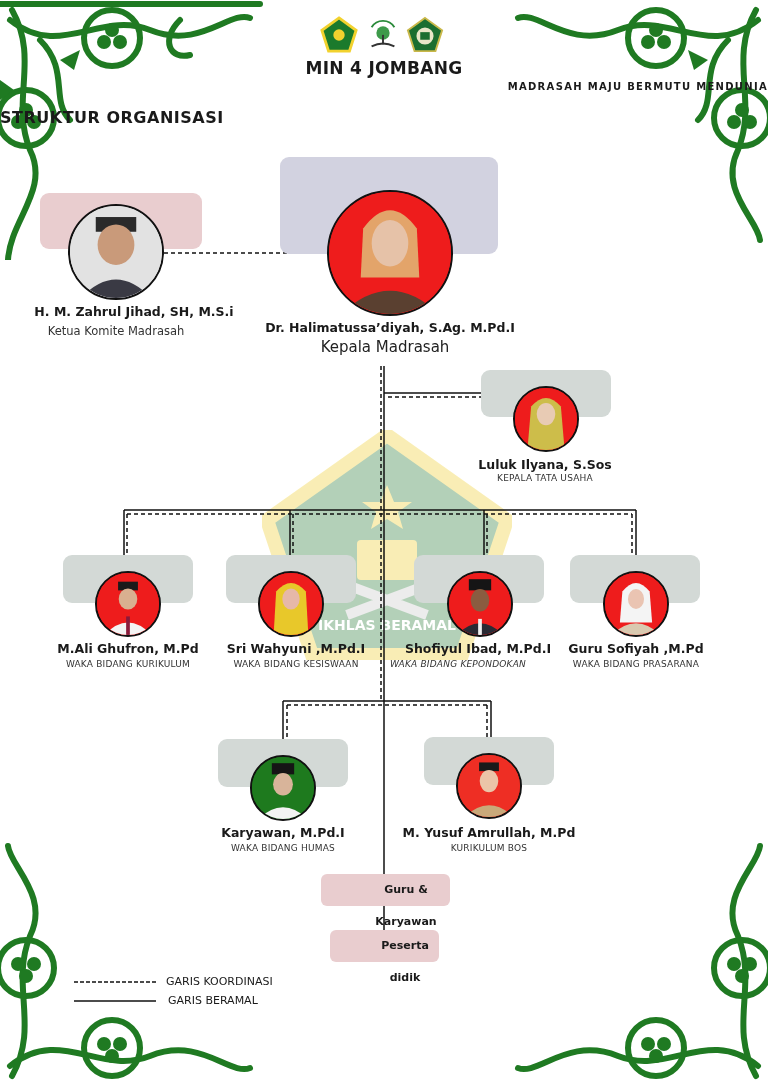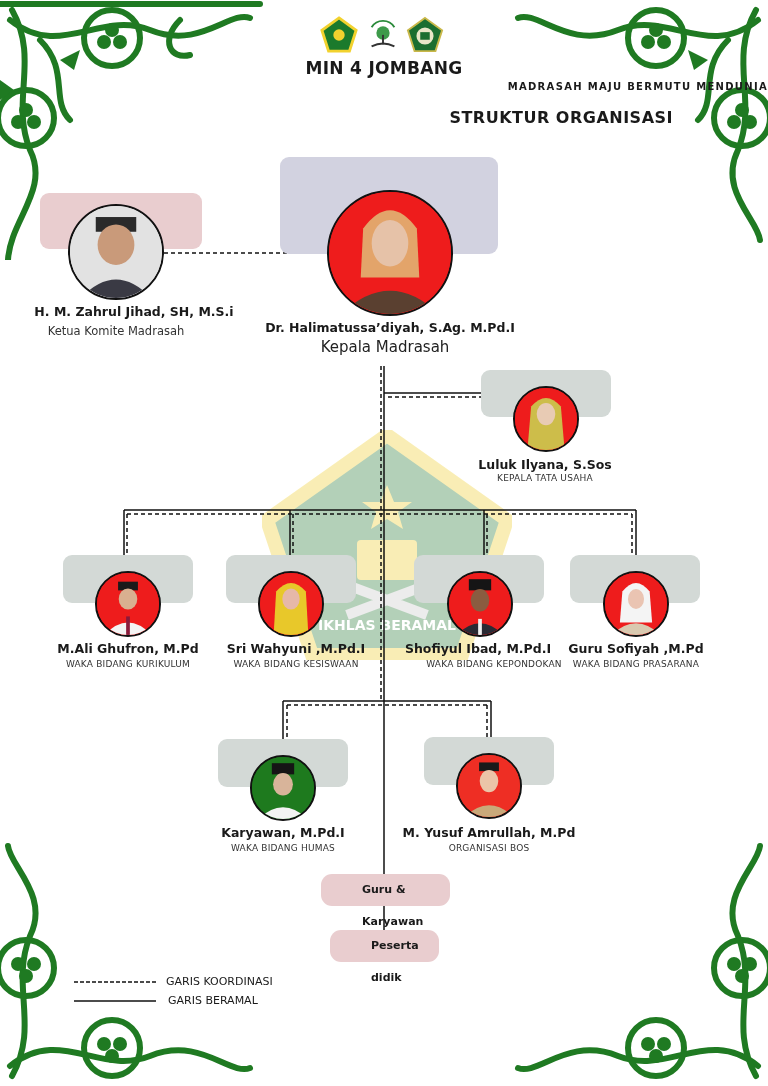--- a/index.html
+++ b/index.html
@@ -4,27 +4,27 @@
 <style>
   * { box-sizing: border-box; margin: 0; padding: 0; }
   html, body { width: 768px; height: 1086px; background: #ffffff; overflow: hidden; }
   body { position: relative; font-family: "DejaVu Sans", sans-serif; color: #1a1a1a; }
   .abs { position: absolute; }
   .corner { position: absolute; width: 270px; height: 260px; }
   .corner svg { width: 100%; height: 100%; }
   .logo { position: absolute; width: 38px; height: 38px; }
   .title-main { position: absolute; left: 0; width: 768px; top: 58px; text-align: center; font-weight: bold; font-size: 17px; letter-spacing: 0.3px; }
   .title-sub { position: absolute; left: 0; width: 768px; top: 81px; text-align: right; font-weight: bold; font-size: 10px; letter-spacing: 1.3px; }
-  .title-org { position: absolute; left: 0; width: 673px; top: 108px; text-align: right; font-weight: bold; font-size: 16px; letter-spacing: 0.5px; }
+  .title-org { position: absolute; left: 0; width: 673px; top: 108px; text-align: left; font-weight: bold; font-size: 16px; letter-spacing: 0.5px; }
   .box { position: absolute; border-radius: 9px; }
   .avatar { position: absolute; border-radius: 50%; border: 2px solid #111; overflow: hidden; }
   .avatar svg { width: 100%; height: 100%; display: block; }
   .name { position: absolute; text-align: center; font-weight: bold; font-size: 12.5px; white-space: nowrap; }
   .role { position: absolute; text-align: center; font-size: 9px; white-space: nowrap; color: #333; letter-spacing: 0.2px; }
-  .pill { position: absolute; background: #e9cdcf; border-radius: 11px; text-align: left; font-weight: bold; font-size: 11px; line-height: 32px; height: 32px; padding-left: 41px; }
+  .pill { position: absolute; background: #e9cdcf; border-radius: 6px; text-align: center; font-weight: bold; font-size: 11px; line-height: 32px; height: 32px; padding-left: 41px; }
   .legend-text { position: absolute; font-weight: normal; font-size: 11px; }
   .watermark { position: absolute; left: 262px; top: 430px; width: 250px; height: 230px; opacity: 0.55; }
 </style>
 </head>
 <body>
 
 <div class="corner" style="left:0;top:0;">
   <svg viewBox="0 0 270 260">
     <g fill="none" stroke="#1f7a22" stroke-width="6" stroke-linecap="round">
       <path d="M0 4 H260"></path>
@@ -237,21 +237,21 @@
 <div class="avatar" style="left:447px;top:571px;width:66px;height:66px;background:#ee1c1c;">
   <svg viewBox="0 0 100 100">
       <rect width="100" height="100" fill="#ee1c1c"></rect>
       <rect x="32" y="10" width="36" height="18" fill="#151515"></rect>
       <ellipse cx="50" cy="44" rx="15" ry="18" fill="#8a5c40"></ellipse>
       <path d="M12 100 Q50 62 88 100 Z" fill="#2a2a34"></path>
       <rect x="47" y="74" width="6" height="26" fill="#f0f0f0"></rect>
     </svg>
 </div>
 <div class="name" style="left:388px;width:180px;top:641px;">Shofiyul Ibad, M.Pd.I</div>
-<div class="role" style="left:404px;width:180px;top:659px;">WAKA BIDANG KEPONDOKAN</div>
+<div class="role" style="left:368px;width:180px;top:659px;font-style:italic;">WAKA BIDANG KEPONDOKAN</div>
 
 <div class="box" style="left:570px;top:555px;width:130px;height:48px;background:#d3d9d6;"></div>
 <div class="avatar" style="left:603px;top:571px;width:66px;height:66px;background:#ee1c1c;">
   <svg viewBox="0 0 100 100">
       <rect width="100" height="100" fill="#ee1c1c"></rect>
       <path d="M28 30 Q50 2 72 30 L76 80 L24 80 Z" fill="#f4f4f4"></path>
       <ellipse cx="50" cy="42" rx="13" ry="16" fill="#eac4b2"></ellipse>
       <path d="M10 100 Q50 62 90 100 Z" fill="#d9c9b0"></path>
     </svg>
 </div>
@@ -273,21 +273,21 @@
 <div class="box" style="left:424px;top:737px;width:130px;height:48px;background:#d3d9d6;"></div>
 <div class="avatar" style="left:456px;top:753px;width:66px;height:66px;background:#ee2e24;">
   <svg viewBox="0 0 100 100">
       <rect width="100" height="100" fill="#ee2e24"></rect>
       <rect x="34" y="12" width="32" height="14" fill="#1a1a1a"></rect>
       <ellipse cx="50" cy="42" rx="15" ry="18" fill="#ebc4a8"></ellipse>
       <path d="M10 100 Q50 62 90 100 Z" fill="#c9a97a"></path>
     </svg>
 </div>
 <div class="name" style="left:389px;width:200px;top:825px;">M. Yusuf Amrullah, M.Pd</div>
-<div class="role" style="left:389px;width:200px;top:843px;">ORGANISASI BOS</div>
+<div class="role" style="left:389px;width:200px;top:843px;">KURIKULUM BOS</div>
 
 <div class="pill" style="left:321px;top:874px;width:129px;">Guru &amp; Karyawan</div>
 <div class="pill" style="left:330px;top:930px;width:109px;">Peserta didik</div>
 
 <svg class="abs" style="left:74px;top:976px;width:86px;height:30px;">
   <line x1="0" y1="6" x2="82" y2="6" stroke="#111" stroke-width="1.5" stroke-dasharray="4,2"></line>
   <line x1="0" y1="25" x2="82" y2="25" stroke="#111" stroke-width="1.5"></line>
 </svg>
 <div class="legend-text" style="left:166px;top:975px;">GARIS KOORDINASI</div>
 <div class="legend-text" style="left:168px;top:994px;">GARIS BERAMAL</div>

